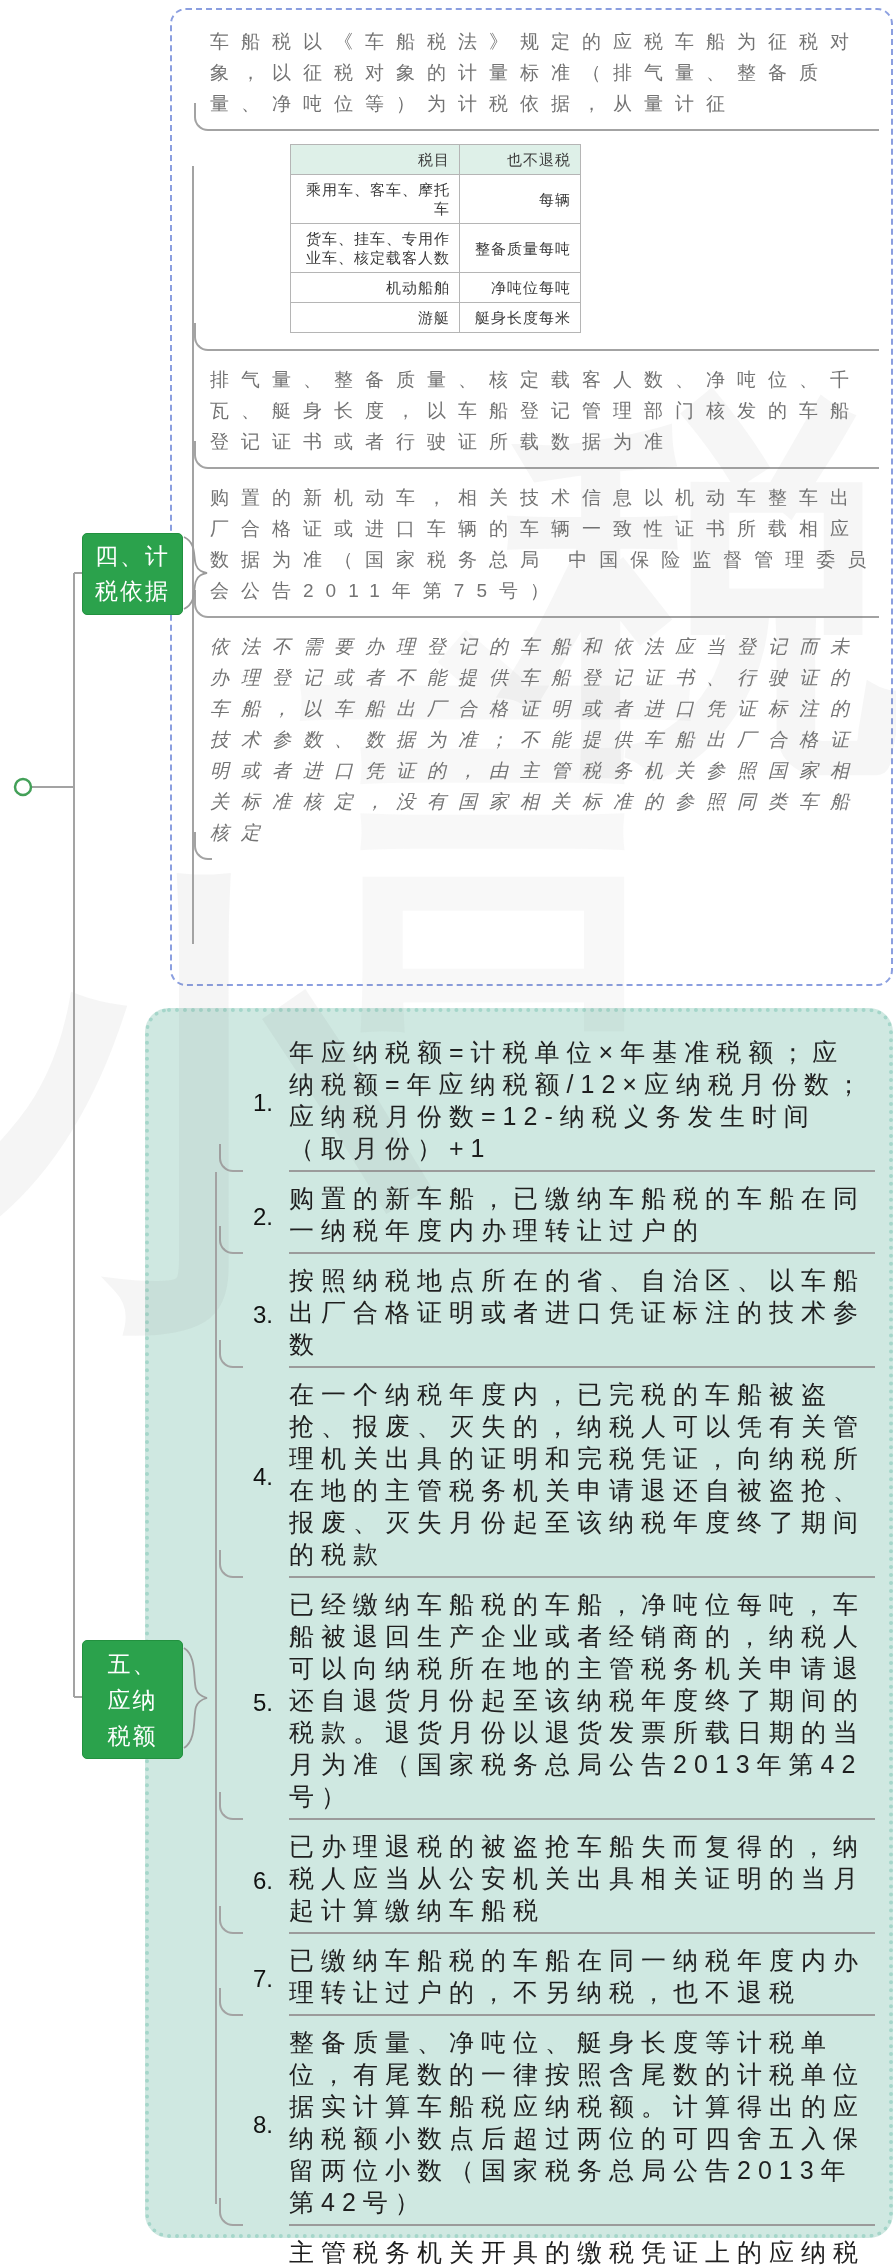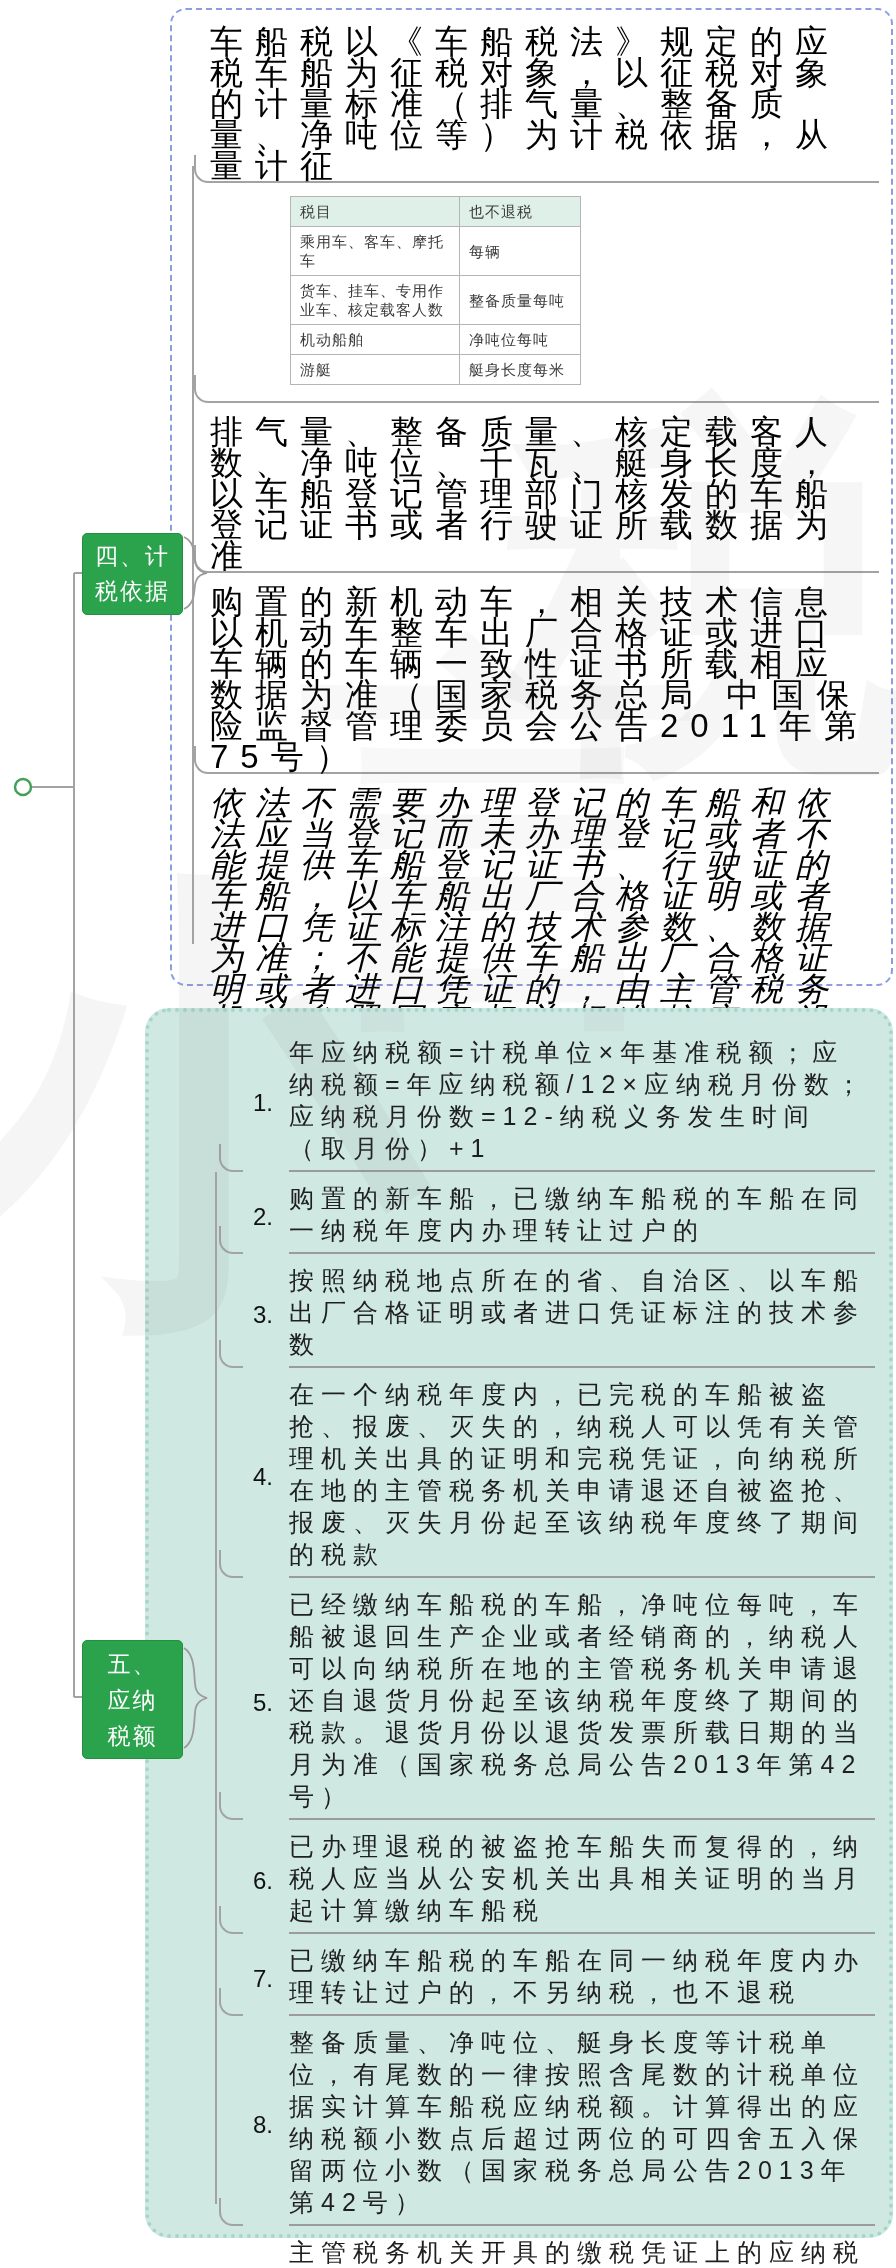--- a/index.html
+++ b/index.html
@@ -21,33 +21,33 @@
          align-items:center;justify-content:center;text-align:center;
          font-size:23px;letter-spacing:2px;}
   .bnode .ln{display:block;line-height:35px;text-align:right;}
   #node4{left:82px;top:533px;width:99px;height:80px;}
   #node5{left:82px;top:1640px;width:99px;height:117px;}
   #node5 .ln{line-height:36px;}
   
   .group4{position:absolute;z-index:1;left:170px;top:8px;width:723px;height:978px;
           border:2px dashed #8b9fe0;border-radius:16px;box-sizing:border-box;
           padding:16px 12px 0 38px;background:#fff;}
-  .topic{position:relative;font-size:33px;line-height:31px;letter-spacing:12px;
-         color:#000000;border-bottom:2px solid #a3a3a3;
-         margin-bottom:13px;}
+  .topic{position:relative;font-size:19px;line-height:31px;letter-spacing:12px;
+         color:#737373;border-bottom:2px solid #a3a3a3;
+         padding-bottom:10px;margin-bottom:13px;}
   .topic::after,.tablewrap::after,.item::after{
          content:"";position:absolute;left:-16px;bottom:-2px;width:16px;height:26px;
          border-left:2px solid #a3a3a3;border-bottom:2px solid #a3a3a3;
          border-bottom-left-radius:14px;}
   .tablewrap{position:relative;border-bottom:2px solid #a3a3a3;
          padding-bottom:16px;margin-bottom:13px;}
   table.taxtable{border-collapse:collapse;margin-left:80px;font-size:15px;
          letter-spacing:1px;color:#3c3c3c;background:#fff;}
   table.taxtable th,table.taxtable td{border:1px solid #b5b5b5;padding:5px 9px;
-         text-align:left;font-weight:normal;line-height:19px;}
+         text-align:right;font-weight:normal;line-height:19px;}
   table.taxtable th{background:#def0e8;}
   td.c1,th.c1{width:150px;}
   td.c2,th.c2{width:102px;}
   
   .group5{position:absolute;z-index:1;left:145px;top:1008px;width:748px;height:1230px;
           background:#cfe8e1;border:4px dotted #a5d6ca;border-radius:24px;
           box-sizing:border-box;padding:24px 14px 0 140px;}
   .item{position:relative;font-size:25px;line-height:32px;letter-spacing:7px;
         color:#1f1f1f;border-bottom:2px solid #9b9b9b;
         padding-bottom:6px;margin-bottom:10px;}

